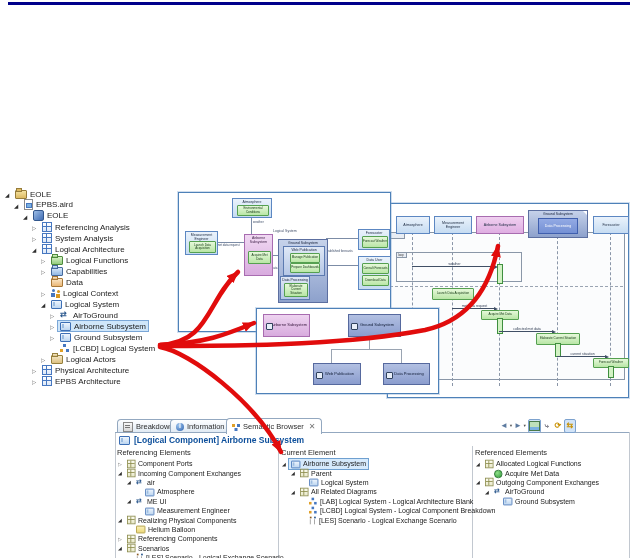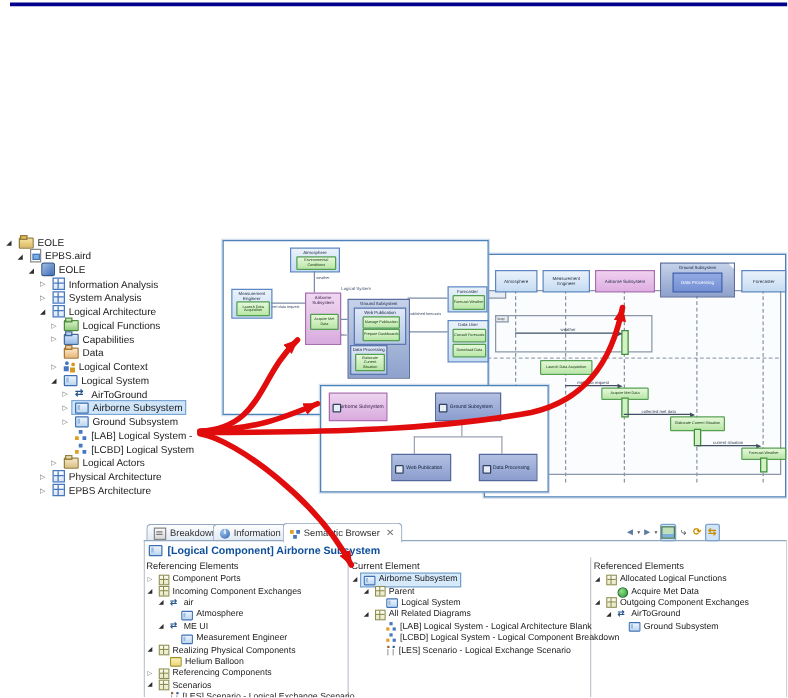--- a/index.html
+++ b/index.html
@@ -147,21 +147,21 @@
         <span class="exp exp-e"></span>
         <span class="node">
           <span class="ic ic-model"></span>
           <span class="lbl">EOLE</span>
         </span>
       </div>
     <div class="trow" style="padding-left:29px">
         <span class="exp exp-c"></span>
         <span class="node">
           <span class="ic ic-grid"></span>
-          <span class="lbl">Information Analysis</span>
+          <span class="lbl">Referencing Analysis</span>
         </span>
       </div>
     <div class="trow" style="padding-left:29px">
         <span class="exp exp-c"></span>
         <span class="node">
           <span class="ic ic-grid"></span>
           <span class="lbl">System Analysis</span>
         </span>
       </div>
     <div class="trow" style="padding-left:29px">
@@ -218,27 +218,20 @@
         <span class="node">
           <span class="ic ic-lc"></span>
           <span class="lbl">Airborne Subsystem</span>
         </span>
       </div>
     <div class="trow" style="padding-left:47px">
         <span class="exp exp-c"></span>
         <span class="node">
           <span class="ic ic-lc"></span>
           <span class="lbl">Ground Subsystem</span>
-        </span>
-      </div>
-    <div class="trow" style="padding-left:47px">
-        <span class="exp"></span>
-        <span class="node">
-          <span class="ic ic-diagram"></span>
-          <span class="lbl">[LAB] Logical System -</span>
         </span>
       </div>
     <div class="trow" style="padding-left:47px">
         <span class="exp"></span>
         <span class="node">
           <span class="ic ic-diagram"></span>
           <span class="lbl">[LCBD] Logical System</span>
         </span>
       </div>
     <div class="trow" style="padding-left:38px">

